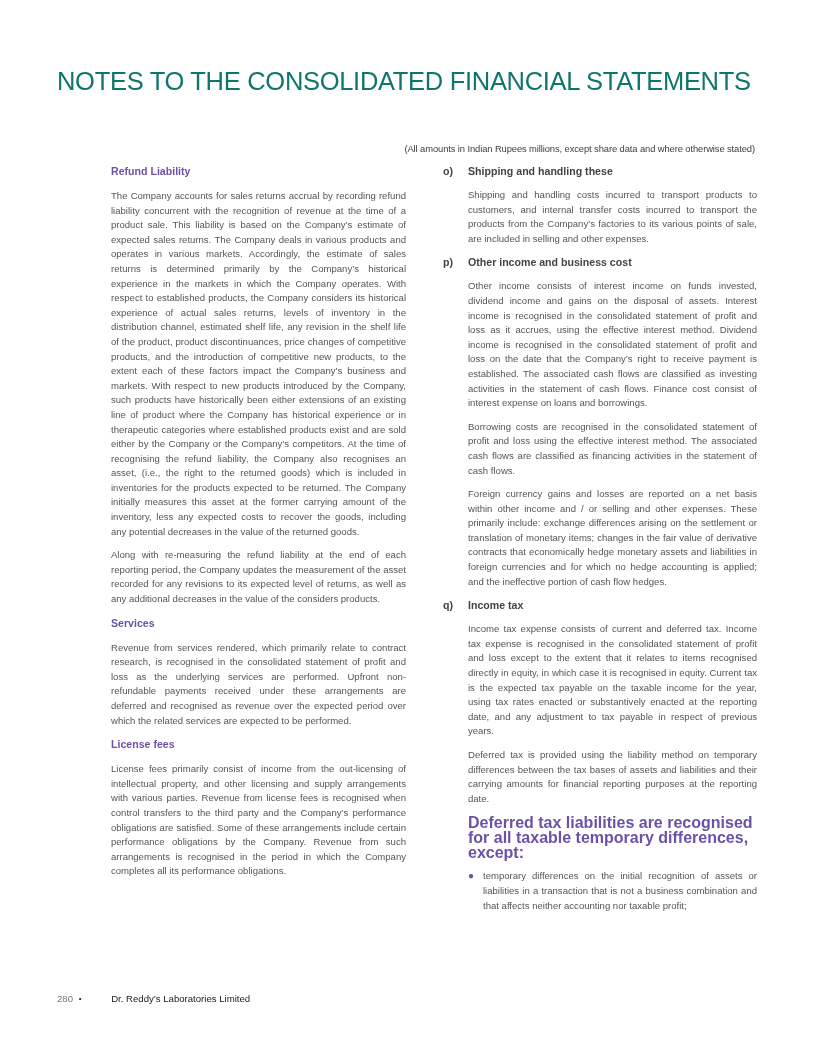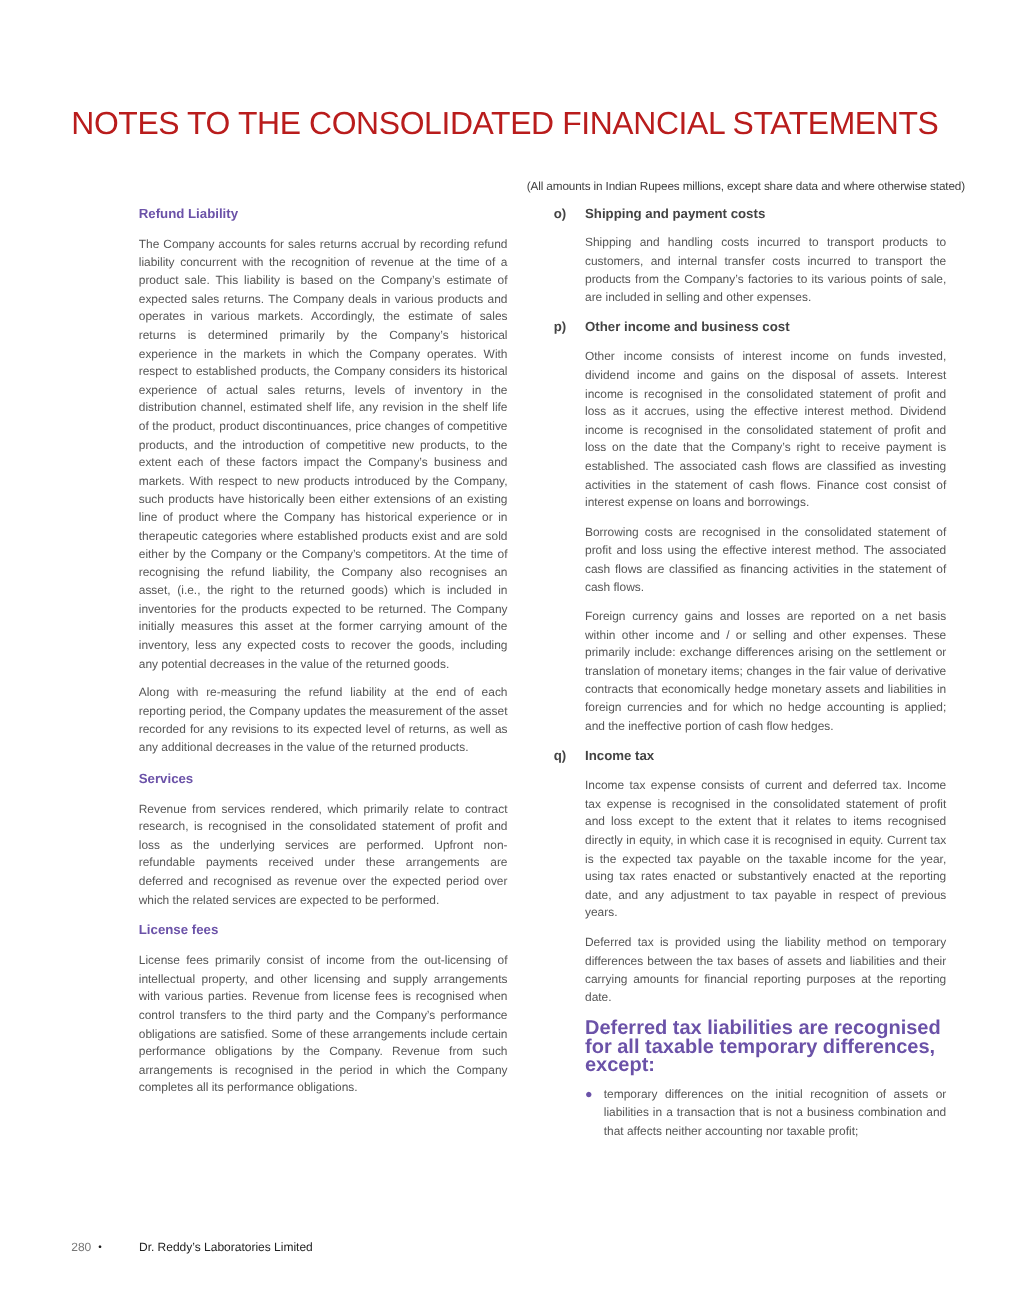--- a/index.html
+++ b/index.html
@@ -1,26 +1,26 @@
 <!DOCTYPE html>
 <html><head>
   <meta charset="utf-8">
   <style>
     * { margin: 0; padding: 0; box-sizing: border-box; }
     html, body { width: 820px; height: 1037px; background: #ffffff; overflow: hidden; }
     body { position: relative; font-family: "Liberation Sans", "DejaVu Sans", sans-serif; color: #4a4a4a; }
 
     .page-title {
-      position: absolute; left: 57px; top: 85px;
+      position: absolute; left: 57px; top: 67px;
       font-family: "Liberation Sans", sans-serif;
-      font-size: 25.5px; font-weight: 400; color: #b91c1c;
+      font-size: 25.5px; font-weight: 400; color: #0f766e;
       letter-spacing: -0.3px; white-space: nowrap;
     }
     .amounts-note {
-      position: absolute; right: 48px; top: 143px;
+      position: absolute; right: 65px; top: 143px;
       font-size: 9.4px; color: #3d3d3d; white-space: nowrap; letter-spacing: -0.1px; margin-left: 40px;
     }
 
     .col { position: absolute; top: 164px; }
     .col-left { left: 111px; width: 295px; }
     .col-right { left: 443px; width: 314px; }
 
     .sub-heading {
       font-size: 10.6px; font-weight: 700; color: #6b52a8;
       margin-bottom: 11px; line-height: 14px;
@@ -58,39 +58,39 @@
 </head>
 <body>
 
 <h1 class="page-title">NOTES TO THE CONSOLIDATED FINANCIAL STATEMENTS</h1>
 <div class="amounts-note">(All amounts in Indian Rupees millions, except share data and where otherwise stated)</div>
 
 <div class="col col-left">
   <section class="section">
     <div class="sub-heading">Refund Liability</div>
     <p class="body">The Company accounts for sales returns accrual by recording refund liability concurrent with the recognition of revenue at the time of a product sale. This liability is based on the Company’s estimate of expected sales returns. The Company deals in various products and operates in various markets. Accordingly, the estimate of sales returns is determined primarily by the Company’s historical experience in the markets in which the Company operates. With respect to established products, the Company considers its historical experience of actual sales returns, levels of inventory in the distribution channel, estimated shelf life, any revision in the shelf life of the product, product discontinuances, price changes of competitive products, and the introduction of competitive new products, to the extent each of these factors impact the Company’s business and markets. With respect to new products introduced by the Company, such products have historically been either extensions of an existing line of product where the Company has historical experience or in therapeutic categories where established products exist and are sold either by the Company or the Company’s competitors. At the time of recognising the refund liability, the Company also recognises an asset, (i.e., the right to the returned goods) which is included in inventories for the products expected to be returned. The Company initially measures this asset at the former carrying amount of the inventory, less any expected costs to recover the goods, including any potential decreases in the value of the returned goods.</p>
-    <p class="body">Along with re-measuring the refund liability at the end of each reporting period, the Company updates the measurement of the asset recorded for any revisions to its expected level of returns, as well as any additional decreases in the value of the returned products.</p>
+    <p class="body">Along with re-measuring the refund liability at the end of each reporting period, the Company updates the measurement of the asset recorded for any revisions to its expected level of returns, as well as any additional decreases in the value of the considers products.</p>
   </section>
 
   <section class="section">
     <div class="sub-heading">Services</div>
     <p class="body">Revenue from services rendered, which primarily relate to contract research, is recognised in the consolidated statement of profit and loss as the underlying services are performed. Upfront non-refundable payments received under these arrangements are deferred and recognised as revenue over the expected period over which the related services are expected to be performed.</p>
   </section>
 
   <section class="section">
     <div class="sub-heading">License fees</div>
     <p class="body">License fees primarily consist of income from the out-licensing of intellectual property, and other licensing and supply arrangements with various parties. Revenue from license fees is recognised when control transfers to the third party and the Company’s performance obligations are satisfied. Some of these arrangements include certain performance obligations by the Company. Revenue from such arrangements is recognised in the period in which the Company completes all its performance obligations.</p>
   </section>
 </div>
 
 <div class="col col-right">
   <section class="section">
     <div class="item-heading">
       <span class="item-letter">o)</span>
-      <span>Shipping and payment costs</span>
+      <span>Shipping and handling these</span>
     </div>
     <div class="item-body">
       <p class="body">Shipping and handling costs incurred to transport products to customers, and internal transfer costs incurred to transport the products from the Company’s factories to its various points of sale, are included in selling and other expenses.</p>
     </div>
   </section>
 
   <section class="section">
     <div class="item-heading">
       <span class="item-letter">p)</span>
       <span>Other income and business cost</span>

